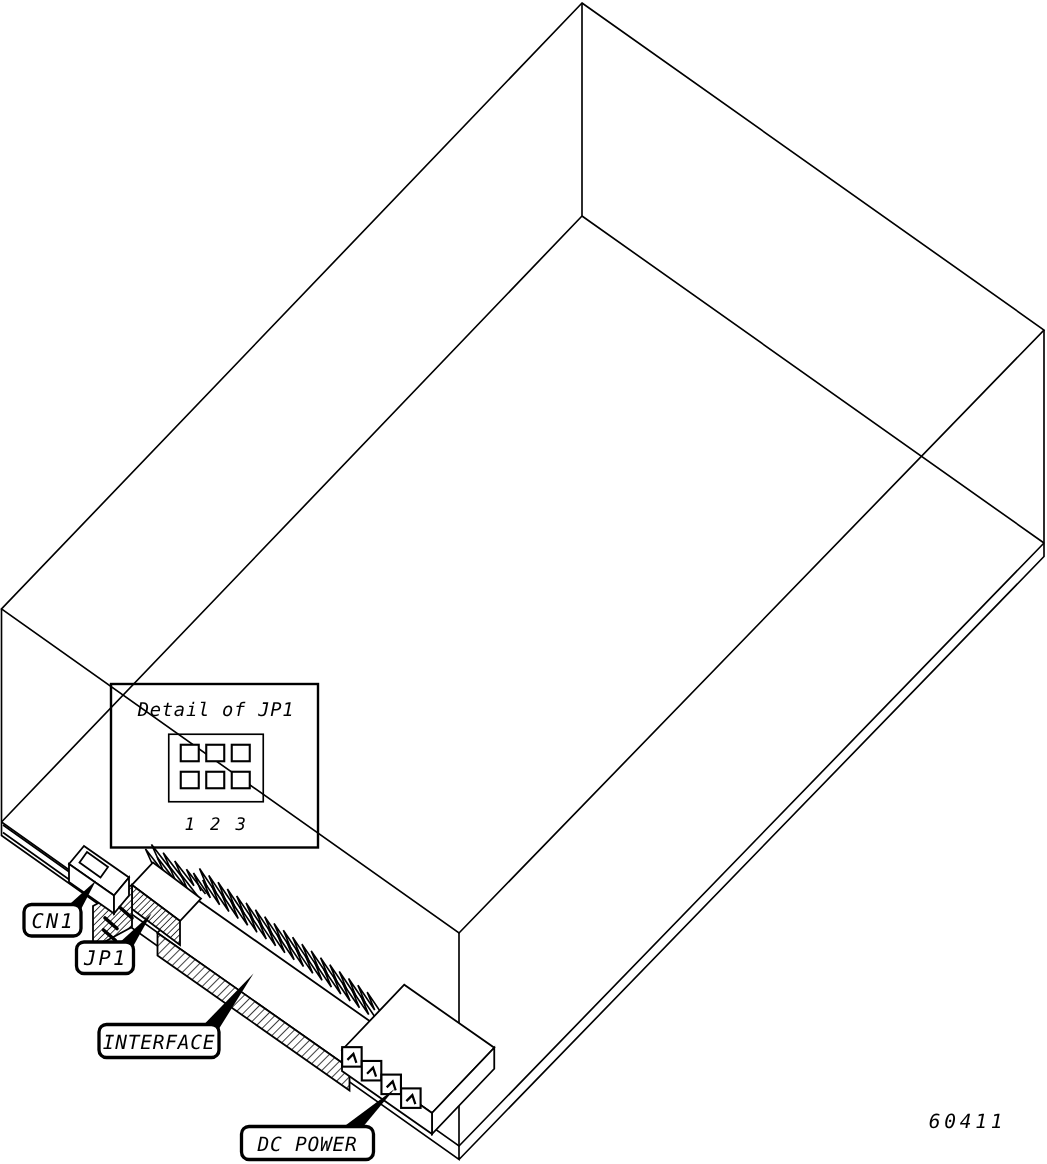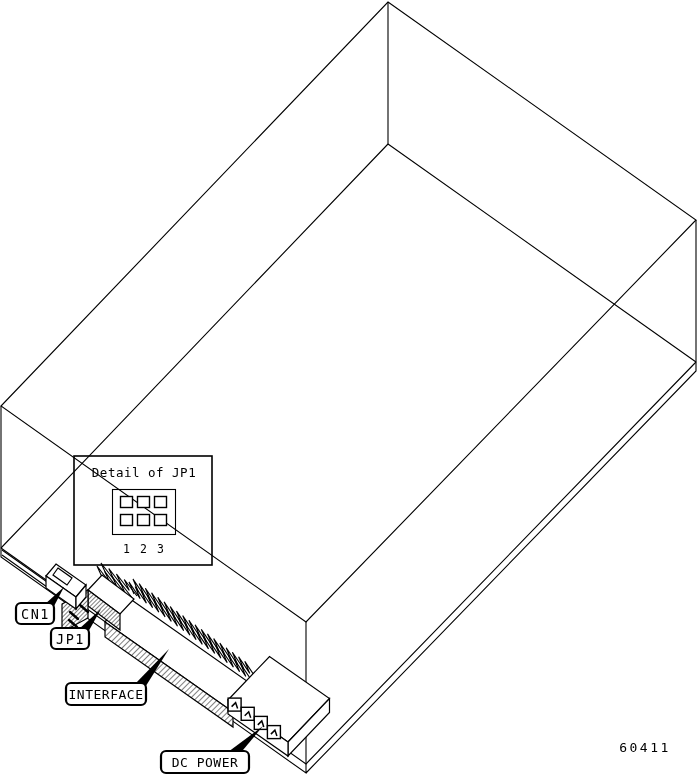--- a/index.html
+++ b/index.html
@@ -1,21 +1,21 @@
 <!DOCTYPE html>
 <html style="--line: #000000; --bg: #ffffff;"><head>
 <meta charset="utf-8">
 <style>
   :root { --line:#000000; --bg:#ffffff; }
   html,body { margin:0; padding:0; }
   body {
     width:698px; height:776px; background:var(--bg);
     font-family:"DejaVu Sans Mono","Liberation Mono",monospace;
   }
-  .stage { position:relative; width:698px; height:776px; background:var(--bg); }
+  .stage { position:relative; width:698px; height:776px; background:var(--bg);font-style:italic; }
   svg { display:block; }
   .ln  { stroke:var(--line); fill:none; stroke-width:1.1; }
   .ln15{ stroke:var(--line); fill:none; stroke-width:1.6; }
   .wh  { fill:var(--bg); stroke:var(--line); stroke-width:1.2; }
   .hz  { fill:url(#hatch); stroke:var(--line); stroke-width:1.2; }
   .blk { fill:var(--line); stroke:none; }
   .pin { stroke:var(--line); stroke-width:2.4; fill:none; stroke-linecap:round; }
   .sq  { fill:var(--bg); stroke:var(--line); stroke-width:1.4; }
   .tick{ stroke:var(--line); stroke-width:1.5; fill:none; }
   .lblbox { fill:var(--bg); stroke:var(--line); stroke-width:2.2; }

